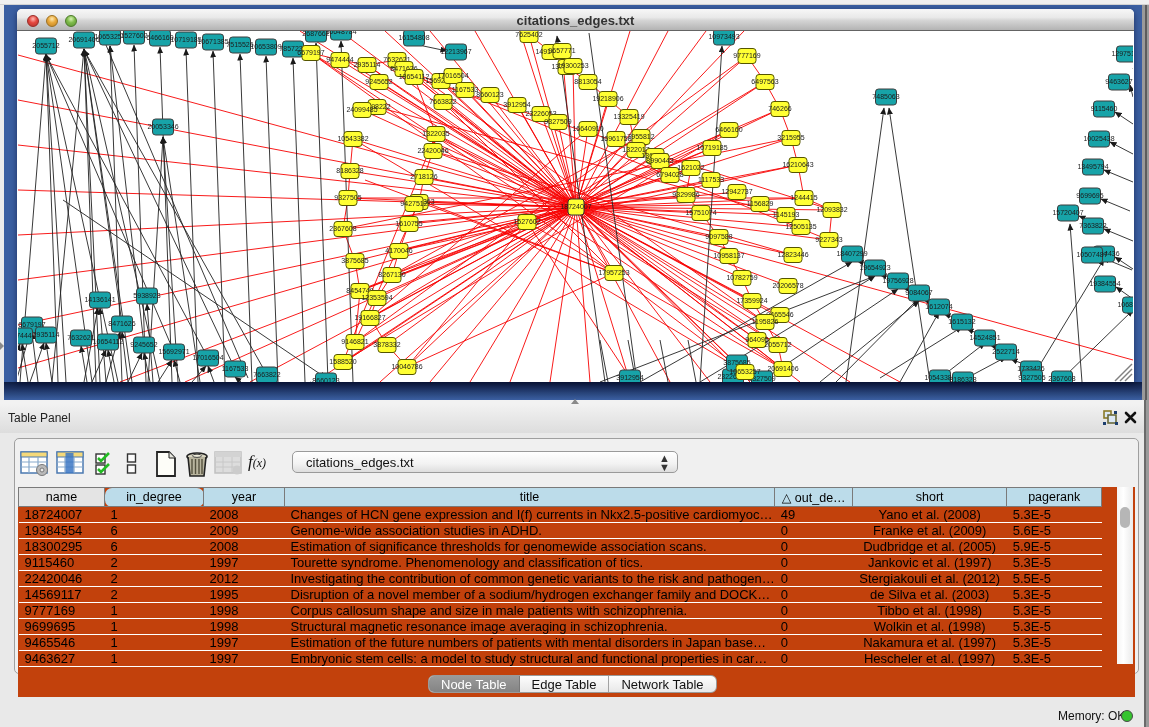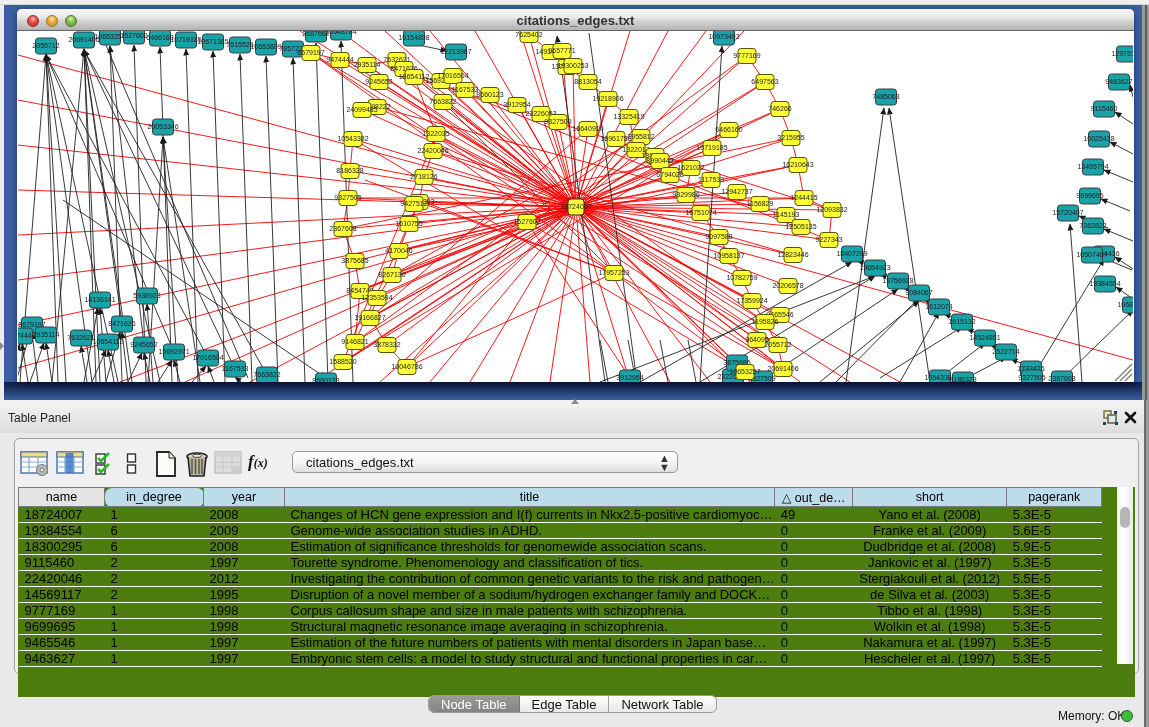--- a/index.html
+++ b/index.html
@@ -35,33 +35,33 @@
 #tpclose{left:1124px;top:7px;}
 #tpbody{left:0;top:433px;width:1149px;height:294px;background:#e9e9e9;}
 #container{left:14px;top:5px;width:1123px;height:234px;background:#f0f0f0;border:1px solid #9f9f9f;border-radius:5px;}
 
 .tbi{position:absolute;top:12px;}
 #dropdown{position:absolute;left:277px;top:12px;width:386px;height:22px;border:1px solid #9a9a9a;border-radius:5px;
  background:linear-gradient(to bottom,#ffffff 0%,#f2f2f2 60%,#dedede 100%);box-sizing:border-box;}
 #dropdown .t{position:absolute;left:13px;top:3px;font-size:13px;color:#111;}
 #dropdown .ud{position:absolute;right:7px;top:2px;font-size:11px;color:#333;line-height:9px;text-align:center;}
 
-#tbl{position:absolute;left:3px;top:48px;width:1117px;height:210px;background:#4d7c0f;overflow:hidden;}
+#tbl{position:absolute;left:3px;top:48px;width:1117px;height:210px;background:#c2410c;overflow:hidden;}
 table{border-collapse:collapse;table-layout:fixed;font-size:13px;color:#000;}
 th{background:#bcdcea;border:1px solid #7a7a7a;font-weight:normal;height:18px;padding:0;font-size:12.5px;}
 th.c1{background:#e4e4e4;}
 td{height:15px;padding:0 0 0 6px;white-space:nowrap;overflow:hidden;border-bottom:1px solid #fff;}
 td.c6{text-align:center;padding:0;}
 .c1{width:79px;}.c2{width:92px;}.c3{width:74px;}.c4{width:482px;}.c5{width:71px;}.c6{width:153px;}.c7{width:88px;margin-left:29px;}
 th.c1{width:85px;}th.c2{width:98px;border-radius:7px;}th.c3{width:80px;}th.c4{width:488px;}th.c5{width:77px;margin-left:20px;}th.c6{width:153px;}th.c7{width:94px;}
 #scrollbar{position:absolute;left:1102px;top:48px;width:16px;height:177px;background:linear-gradient(to right,#f4f4f4,#ffffff 40%,#eaeaea);}
 #thumb{position:absolute;left:3px;top:20px;width:10px;height:21px;background:#b6b6b6;border-radius:5px;}
 
 #tabs{left:428px;top:675px;height:18px;box-sizing:border-box;border:1px solid #9a9a9a;border-radius:6px;overflow:hidden;
- background:linear-gradient(to bottom,#fdfdfd,#e8e8e8);display:flex;margin-top:20px;}
+ background:linear-gradient(to bottom,#fdfdfd,#e8e8e8);display:flex;}
 #tabs div{font-size:13px;color:#111;padding:1px 12px 0 12px;border-right:1px solid #a2a2a2;}
 #tabs div.sel{background:linear-gradient(to bottom,#9a9a9a,#848484);color:#fff;border-right:1px solid #787878;}
 #tabs div:last-child{border-right:none;}
 #mem{left:1058px;top:709px;font-size:12px;color:#111;}
 #memdot{left:1121px;top:710px;width:12px;height:12px;border-radius:50%;background:#35c42f;border:1px solid #4a4a4a;box-sizing:border-box;}
 #brcorner{left:1146px;top:400px;width:3px;height:327px;background:#9a9a9a;}
 #brline{left:1144px;top:400px;width:2px;height:327px;background:#6a6a6a;}
 </style></head><body>
 <div class="abs" id="desk"></div>
 <div class="abs" id="deskshadow"></div>
@@ -1014,21 +1014,21 @@
         <path d="M3 6 L5 25 L19 25 L21 6" fill="#b8b49e" stroke="#222" stroke-width="1.6"></path>
         <path d="M7 8v15M10.5 8v15M14 8v15M17 8v15" stroke="#55523f" stroke-width="1.4"></path>
         <ellipse cx="12" cy="4.8" rx="4.5" ry="1.6" fill="#efecd9" stroke="#444" stroke-width="1"></ellipse>
       </svg>
       <svg class="tbi" style="left:199px" width="30" height="26" viewBox="0 0 30 26" opacity="0.55">
         <rect x="1" y="1" width="26" height="21" fill="#cfcfcf" stroke="#9a9a9a" stroke-width="1.5"></rect>
         <rect x="1" y="1" width="26" height="5" fill="#bdbdbd"></rect>
         <path d="M1 11h26M1 16h26M9 6v16M18 6v16" stroke="#a8a8a8" stroke-width="1"></path>
         <circle cx="23" cy="19" r="4.5" fill="#b0b0b0"></circle>
       </svg>
-      <div class="tbi" style="left:233px;top:13px;font-family:'Liberation Serif',serif;font-style:italic;font-weight:bold;font-size:17px;color:#111;">f<span style="font-size:12px">(x)</span></div>
+      <div class="tbi" style="left:233px;top:13px;font-family:'Liberation Serif',serif;font-style:italic;font-weight:normal;font-size:17px;color:#111;">f<span style="font-size:12px">(x)</span></div>
     <div id="dropdown">
         <div class="t">citations_edges.txt</div>
         <div class="ud">▲<br>▼</div>
       </div>
     <div id="tbl">
       <table>
         <tbody>
             <tr>
               <th class="c1">name</th>
               <th class="c2">in_degree</th>
@@ -1055,21 +1055,21 @@
               <td class="c5">0</td>
               <td class="c6">Franke et al. (2009)</td>
               <td class="c7">5.6E-5</td>
             </tr>
 <tr>
               <td class="c1">18300295</td>
               <td class="c2">6</td>
               <td class="c3">2008</td>
               <td class="c4">Estimation of significance thresholds for genomewide association scans.</td>
               <td class="c5">0</td>
-              <td class="c6">Dudbridge et al. (2008)</td>
+              <td class="c6">Dudbridge et al. (2005)</td>
               <td class="c7">5.9E-5</td>
             </tr>
 <tr>
               <td class="c1">9115460</td>
               <td class="c2">2</td>
               <td class="c3">1997</td>
               <td class="c4">Tourette syndrome. Phenomenology and classification of tics.</td>
               <td class="c5">0</td>
               <td class="c6">Jankovic et al. (1997)</td>
               <td class="c7">5.3E-5</td>

